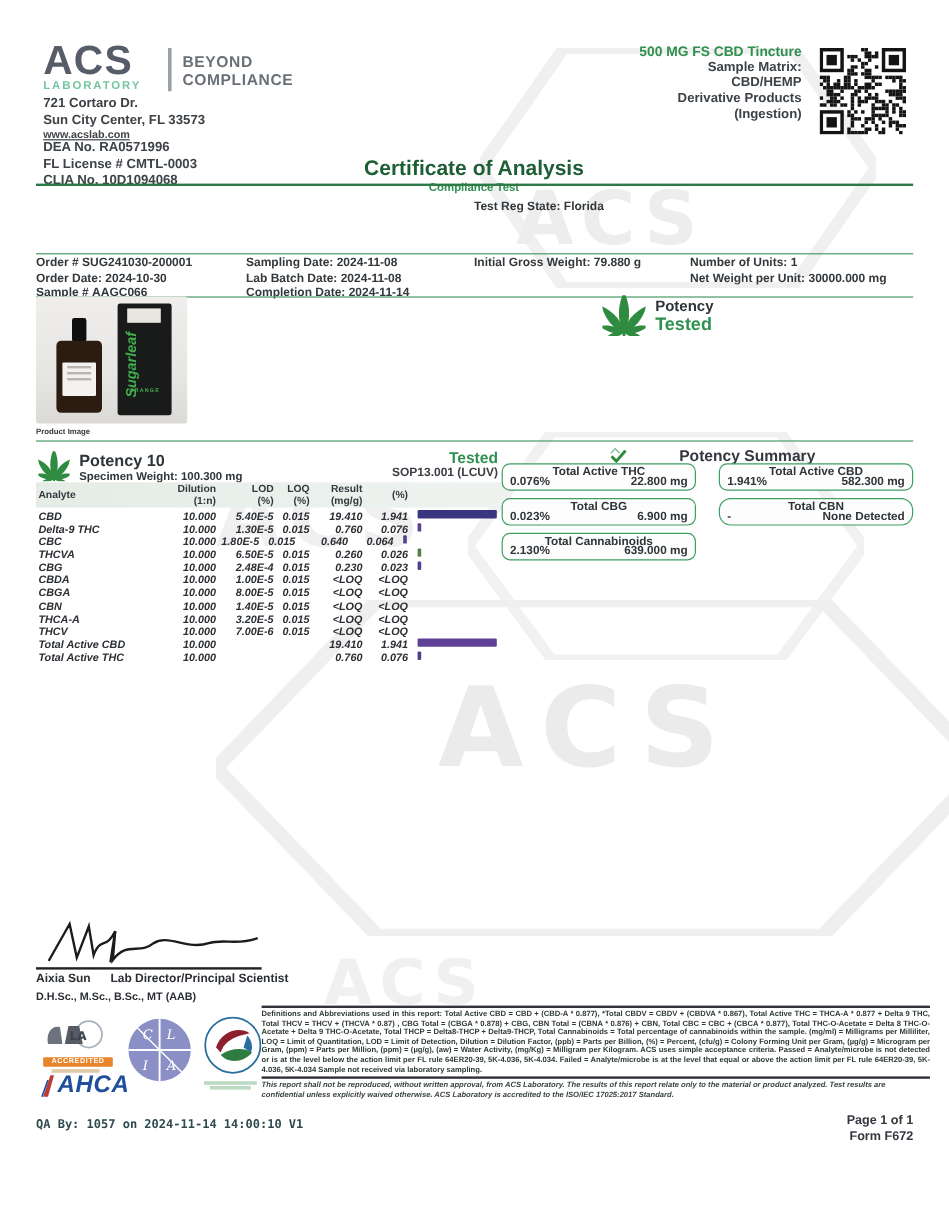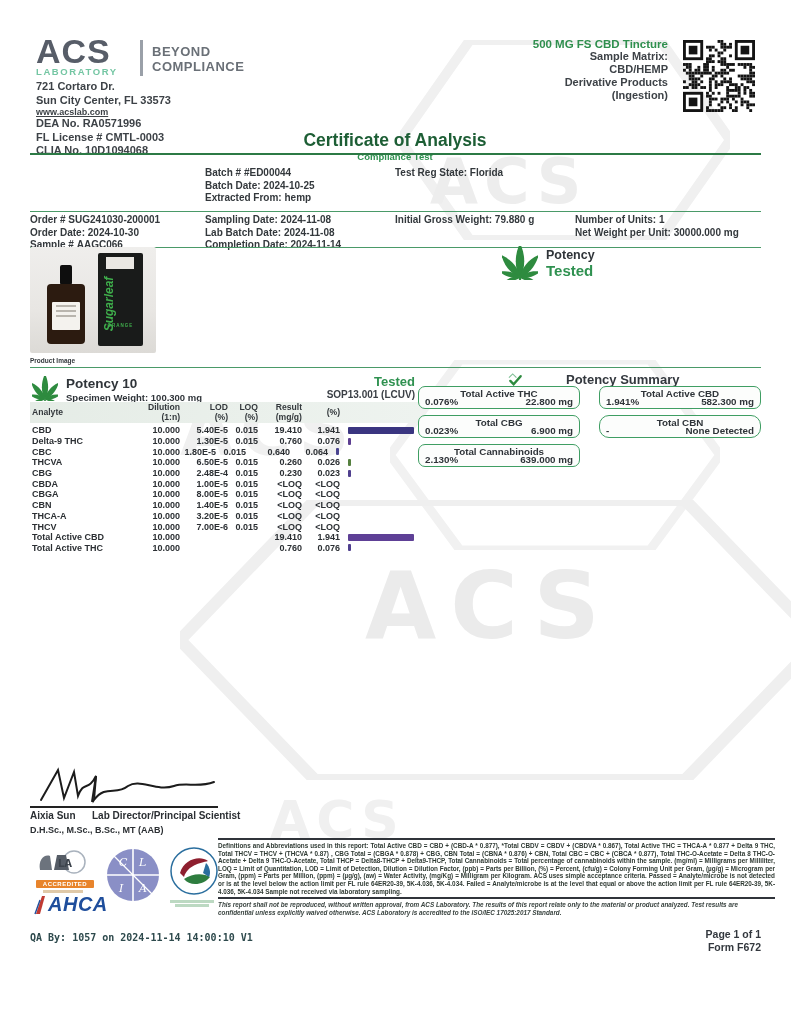--- a/index.html
+++ b/index.html
@@ -50,21 +50,21 @@
   .badge-line2{font-size:15px;font-weight:800;color:#2f9150;}
   
   .pot-title{font-size:13.5px;font-weight:800;color:#2f3439;}
   .pot-specimen{font-size:9.5px;font-weight:800;color:#2f3439;}
   .pot-tested{font-size:13px;font-weight:800;color:#2f9150;text-align:right;}
   .pot-sop{font-size:10px;font-weight:800;color:#3a3f45;text-align:right;}
   .thead{position:absolute;left:30px;top:402px;width:390px;height:21px;
          background:linear-gradient(90deg,#e5ece6,#eef3ef);display:flex;align-items:center;}
   .th{font-size:8.6px;font-weight:700;color:#33383c;text-align:right;line-height:9.5px;}
   .tbody{position:absolute;left:30px;top:425px;width:440px;}
-  .trow{display:flex;align-items:center;height:10.7px;}
+  .trow{display:flex;align-items:flex-start;height:10.7px;font-style:italic;}
   .td{font-size:9px;font-weight:700;color:#2b2f33;text-align:right;white-space:nowrap;}
   .td.analyte{text-align:left;}
   .bar-wrap{margin-left:8px;height:7px;display:flex;align-items:center;}
   .bar{height:7px;border-radius:1px;}
   
   .sum-title{font-size:13px;font-weight:800;color:#33383e;}
   .cards{position:absolute;left:418px;top:386px;width:343px;}
   .card{position:absolute;width:162px;height:23px;border:1.6px solid #3f9e63;border-radius:7px;
         background:#fcfdfc;box-sizing:border-box;}
   .card .ct{position:absolute;top:1px;width:100%;text-align:center;font-size:9.8px;font-weight:800;color:#2f3439;}
@@ -359,25 +359,20 @@
         </svg></div>
 
     <div class="abs" style="left:250px;top:130px;width:290px;text-align:center;">
       <div class="coa-title">Certificate of Analysis</div>
       <div class="coa-sub">Compliance Test</div>
     </div>
 
     <div class="rule" style="top:153px;"></div>
 
 
-    <div class="abs kv" style="left:205px;top:167px;">
-      <div><span class="k">Batch #</span> <span class="v">#ED00044</span></div>
-      <div><span class="k">Batch Date:</span> <span class="v">2024-10-25</span></div>
-      <div><span class="k">Extracted From:</span> <span class="v">hemp</span></div>
-    </div>
 
     <div class="abs kv" style="left:395px;top:167px;">
       <span class="k">Test Reg State:</span> <span class="v">Florida</span>
     </div>
 
     <div class="rule-thin" style="top:211px;"></div>
 
     <div class="abs kv" style="left:30px;top:214px;">
       <div><span class="k">Order #</span> <span class="v">SUG241030-200001</span></div>
       <div><span class="k">Order Date:</span> <span class="v">2024-10-30</span></div>

